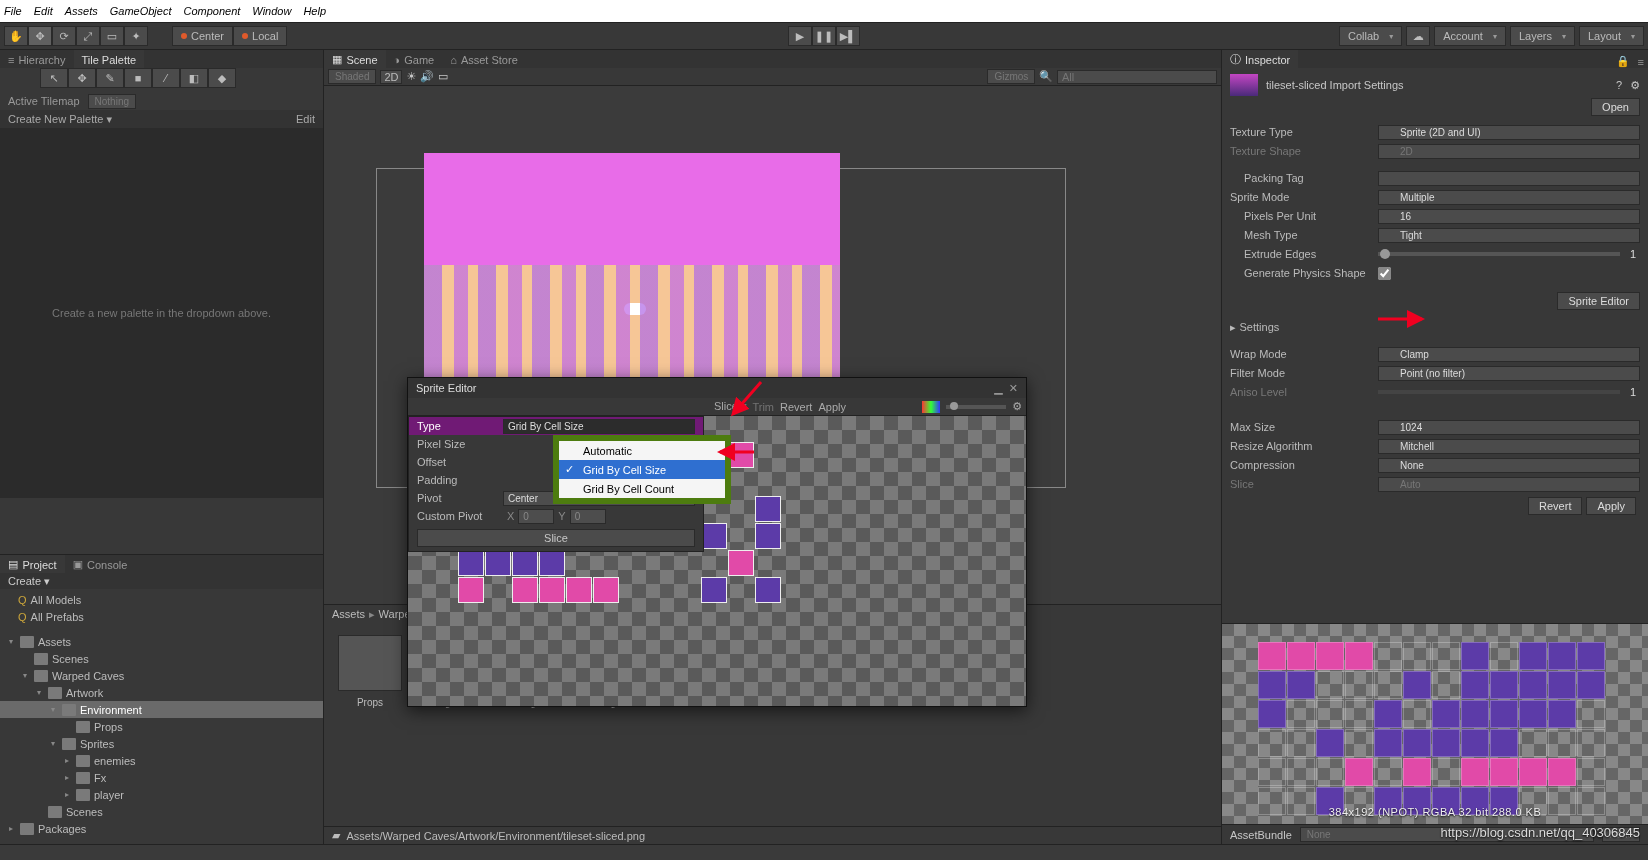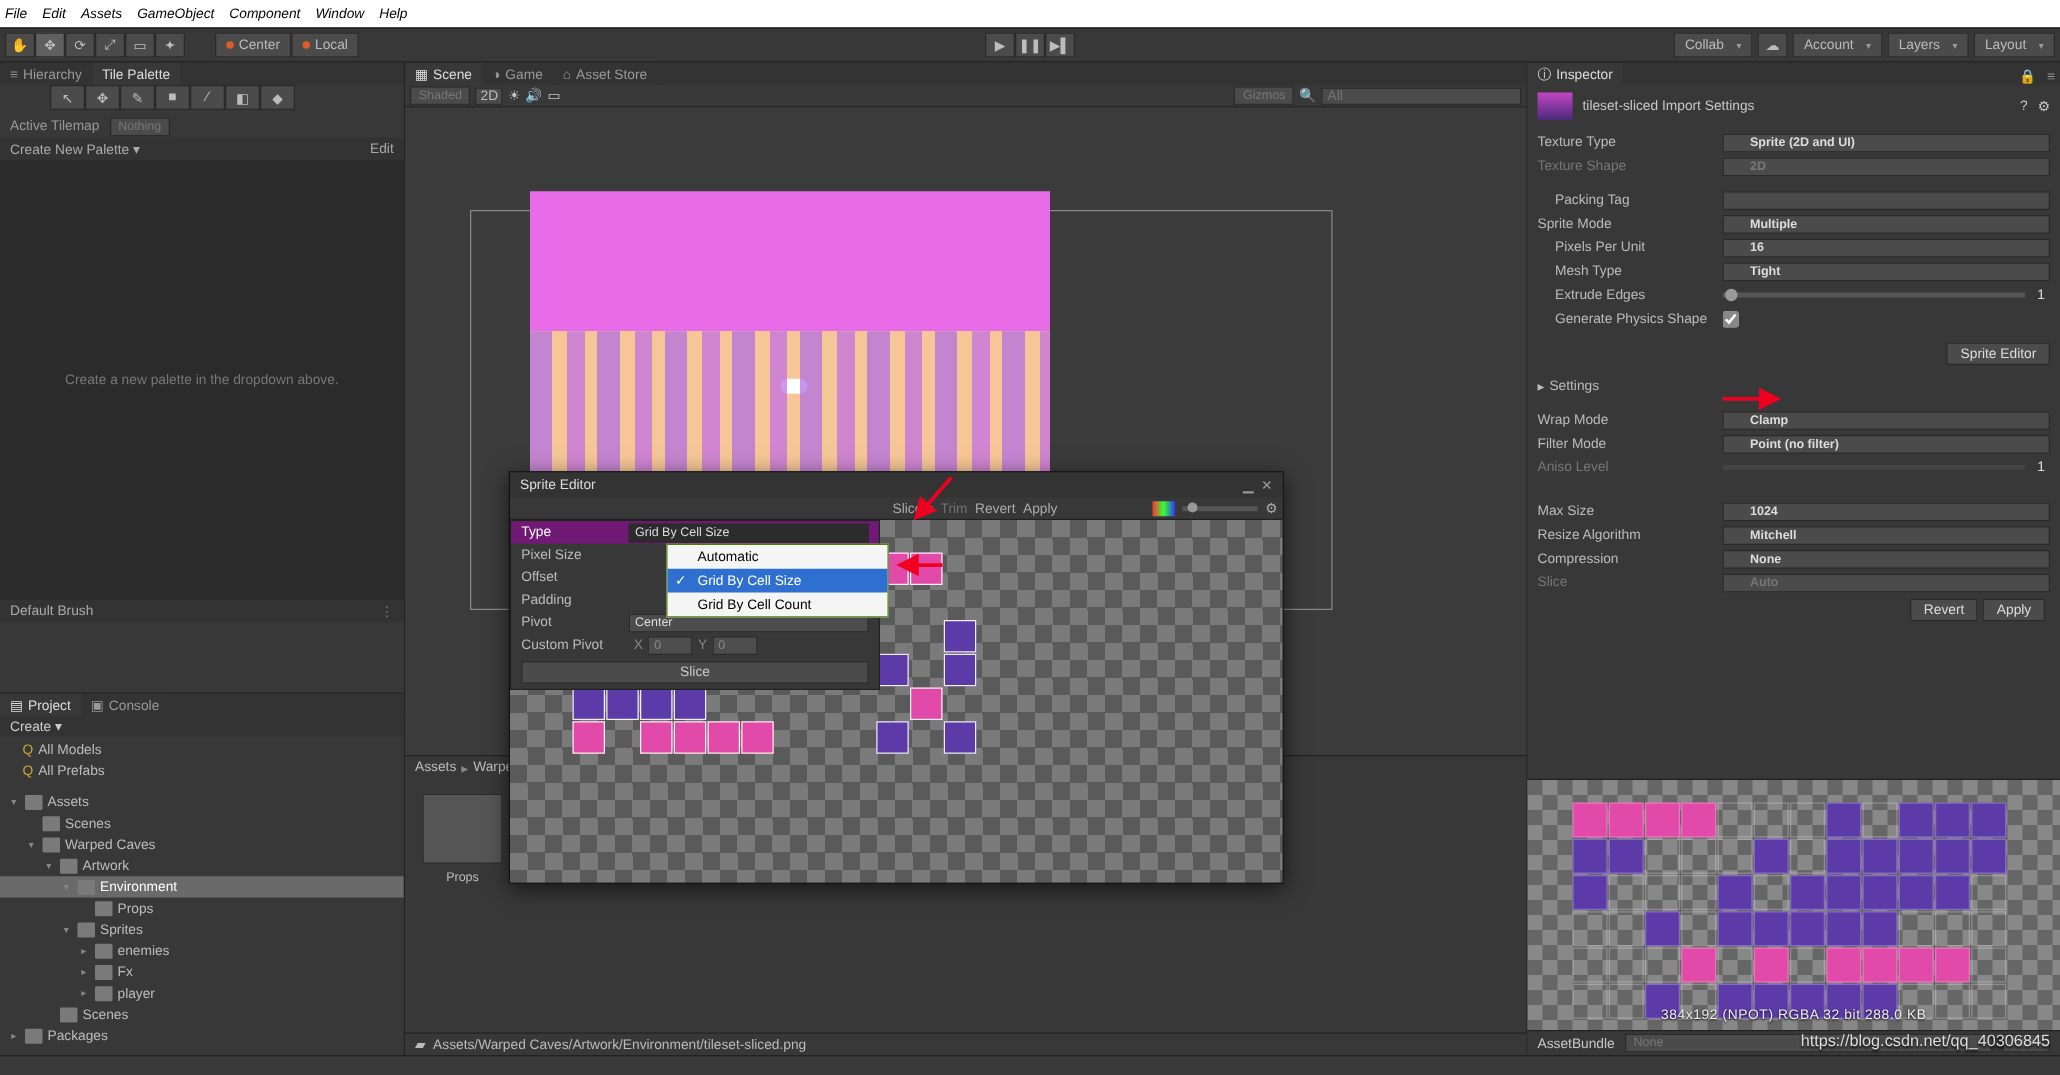--- a/index.html
+++ b/index.html
@@ -54,21 +54,21 @@
 .asset .play { position:relative;}
 .asset .play::after{content:"";position:absolute;right:-2px;bottom:-2px;width:14px;height:14px;border-radius:50%;background:#bbb;}
 .footer-path { height:18px; border-top:1px solid #222; color:#bbb; display:flex;align-items:center;padding:0 8px; gap:6px;}
 .right-col { width:426px; display:flex; flex-direction:column; background:#383838;}
 .insp { flex:1; overflow:auto; padding:4px 8px;}
 .insp-header { display:flex; align-items:center; gap:8px; padding:2px 0;}
 .insp-thumb { width:28px;height:22px;background:linear-gradient(#c346c3,#4a2a7a); }
 .prop { display:flex; align-items:center; height:18px; margin-top:1px;}
 .prop .k { width:148px; color:#bbb;}
 .prop .indent { padding-left:14px; }
-.prop .v { flex:1; background:#4b4b4b; border:1px solid #2a2a2a; padding:0 21px; color:#ddd; height:15px; display:flex;align-items:center; font-size:10px;font-weight:bold; }
+.prop .v { flex:1; background:#4b4b4b; border:1px solid #2a2a2a; padding:0 21px; color:#ddd; height:15px; display:flex;align-items:center; font-size:10px; }
 .prop .v.num { background:#4b4b4b;}
 .prop .dim { color:#777; }
 .prop .val-plain { color:#ddd; padding:0 4px;}
 .btn { background:#4b4b4b; border:1px solid #2a2a2a; color:#ddd; padding:1px 10px; height:18px; display:inline-flex;align-items:center;}
 .right-buttons { display:flex; justify-content:flex-end; gap:4px; padding:4px;}
 .wide-btn { flex:1; background:#4b4b4b;border:1px solid #2a2a2a; text-align:center; height:18px;display:flex;align-items:center;justify-content:center;}
 .section-head { height:18px; display:flex;align-items:center; gap:4px; color:#bbb; }
 .preview { border-top:1px solid #222; background:#383838;}
 .preview-title { height:18px; background:#333; padding:0 8px; display:flex;align-items:center; color:#bbb;}
 .preview-img { height:200px; background:repeating-conic-gradient(#888 0 25%, #666 0 50%) 0 0/24px 24px; position:relative;}
@@ -83,21 +83,21 @@
 .se-body { position:absolute; inset:38px 0 0 0; background:repeating-conic-gradient(#7a7a7a 0 25%, #5a5a5a 0 50%) 0 0/28px 28px;}
 .se-tiles { position:absolute; left:50px; top:26px; width:340px; height:170px; display:grid; grid-template-columns:repeat(12,26px); grid-auto-rows:26px; gap:1px;}
 .tile { background:#5c3ba8; border:1px solid #eee; }
 .tile.e { background:transparent; border:none;}
 .tile.p { background:#e14aa8; }
 .slice-panel { position:absolute; left:0; top:38px; width:296px; background:#383838; border:1px solid #222; z-index:50;}
 .slice-row { display:flex;align-items:center;height:18px;padding:0 8px; color:#bbb;}
 .slice-row .k { width:86px;}
 .slice-row .v { flex:1; background:#4d4d4d;border:1px solid #2a2a2a;height:15px;padding:0 4px;display:flex;align-items:center;font-size:10px;color:#ddd;}
 .slice-btn { margin:4px 8px; }
-.dropdown-menu { position:absolute; left:124px; top:18px; width:178px; background:#f5f5f5; color:#000; border:1px solid #4d7c0f; z-index:60; font-size:12px;}
+.dropdown-menu { position:absolute; left:144px; top:18px; width:178px; background:#f5f5f5; color:#000; border:6px solid #4d7c0f; z-index:60; font-size:12px;}
 .dropdown-menu .opt { height:19px; display:flex;align-items:center; padding:0 8px 0 24px; position:relative;}
 .dropdown-menu .opt.sel { background:#2f6fd0; color:#fff;}
 .dropdown-menu .opt .check { position:absolute; left:6px; color:#2f6fd0;}
 .dropdown-menu .opt.sel .check { color:#fff;}
 .arrow-red { position:absolute; z-index:70; color:#f00020;}
 .arrow-red svg { overflow:visible;}
 .watermark { position:absolute; right:8px; bottom:20px; color:#dcdcdc; font-size:13px; text-shadow:0 1px 2px #000; z-index:80;}
 input[type=checkbox]{accent-color:#888;}
 </style>
 </head>
@@ -173,24 +173,20 @@
         <span>Active Tilemap</span>
         <span class="little-drop">Nothing</span>
       </div>
       <div class="section-label">
         <span><span>Create New Palette</span> ▾</span>
         <span>Edit</span>
       </div>
       <div class="palette-body">
         <span>Create a new palette in the dropdown above.</span>
       </div>
-      <div class="section-label">
-        <span>Default Brush</span>
-          <span style="opacity:.6">⋮</span>
-      </div>
       <div style="height:56px;background:#383838"></div>
     </div>
 
     <div class="project-col">
       <div class="panel-tabbar">
         <div class="panel-tab active">
             <span>▤</span>
             <span>Project</span>
           </div>
         <div class="panel-tab">
@@ -359,20 +355,23 @@
       <span style="padding:0 4px;color:#999">≡</span>
     </div>
     <div class="insp">
       <div class="insp-header">
         <div class="insp-thumb"></div>
         <span>tileset-sliced Import Settings</span>
         <div style="flex:1"></div>
         <span>?</span>
         <span>⚙</span>
       </div>
+      <div style="display:flex;justify-content:flex-end">
+          <div class="btn">Open</div>
+        </div>
       <div style="height:6px"></div>
 
       <div class="prop">
           <span class="k">Texture Type</span>
           <span class="v">Sprite (2D and UI)</span>
         </div>
       <div class="prop">
           <span class="k dim">Texture Shape</span>
           <span class="v dim">2D</span>
         </div>

